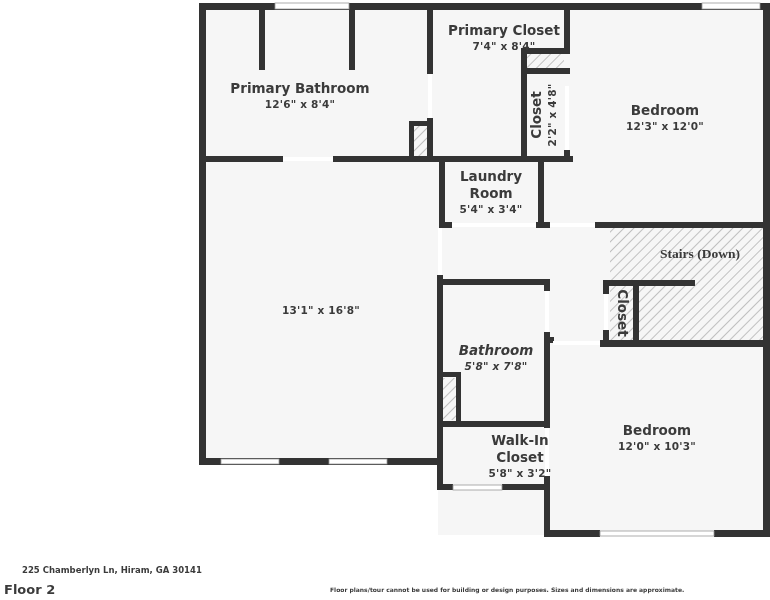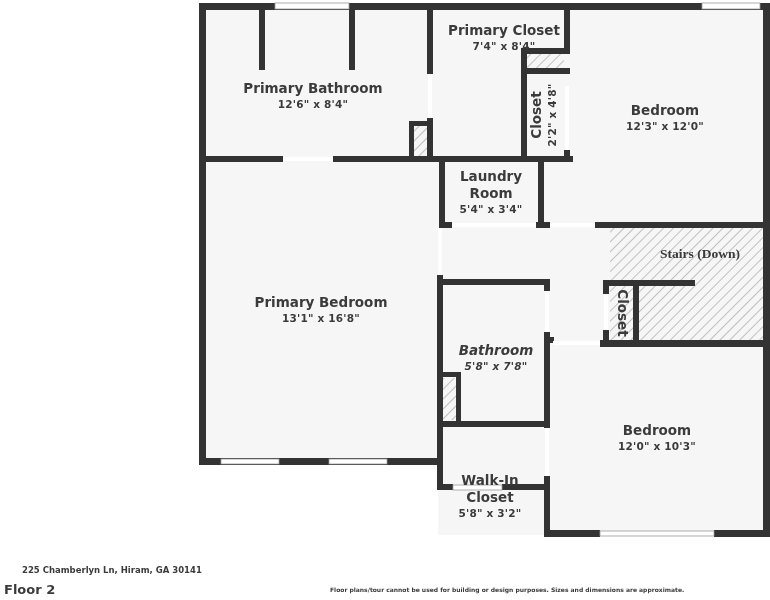--- a/index.html
+++ b/index.html
@@ -116,21 +116,21 @@
     <rect x="452" y="223" width="84" height="4"></rect>
     <rect x="550" y="223" width="45" height="4"></rect>
     <rect x="438" y="228" width="4" height="47"></rect>
     <rect x="545" y="291" width="4" height="41"></rect>
     <rect x="553" y="341" width="47" height="4"></rect>
     <rect x="604" y="294" width="4" height="36"></rect>
     <rect x="545" y="428" width="4" height="48"></rect>
   </g>
 </svg>
 
-<div class="room-label" style="left:313px; top:96px;">
+<div class="room-label" style="left:300px; top:96px;">
   <span class="room-name">Primary Bathroom</span>
   <span class="room-dim">12'6" x 8'4"</span>
 </div>
 <div class="room-label" style="left:489px; top:38px;margin-left:15px;">
   <span class="room-name">Primary Closet</span>
   <span class="room-dim">7'4" x 8'4"</span>
 </div>
 <div class="room-label rotn" style="left:544px; top:115px;">
   <span class="room-name">Closet</span>
   <span class="room-dim">2'2" x 4'8"</span>
@@ -144,28 +144,27 @@
   <span class="room-name">Room</span>
   <span class="room-dim">5'4" x 3'4"</span>
 </div>
 <div class="room-label" style="left:700px; top:253px;font-family:Liberation Serif, serif;">
   <span class="room-name">Stairs (Down)</span>
 </div>
 <div class="room-label rot" style="left:622px; top:313px;">
   <span class="room-name">Closet</span>
 </div>
 <div class="room-label" style="left:321px; top:310px;">
-  <span class="room-name">Primary Bedroom</span>
   <span class="room-dim">13'1" x 16'8"</span>
 </div>
 <div class="room-label" style="left:496px; top:358px;font-style:italic;">
   <span class="room-name">Bathroom</span>
   <span class="room-dim">5'8" x 7'8"</span>
 </div>
-<div class="room-label" style="left:490px; top:456px;margin-top:40px;">
+<div class="room-label" style="left:520px; top:456px;">
   <span class="room-name">Walk-In</span>
   <span class="room-name">Closet</span>
   <span class="room-dim">5'8" x 3'2"</span>
 </div>
 <div class="room-label" style="left:657px; top:438px;">
   <span class="room-name">Bedroom</span>
   <span class="room-dim">12'0" x 10'3"</span>
 </div>
 
 <div id="address" class="footer">225 Chamberlyn Ln, Hiram, GA 30141</div>

